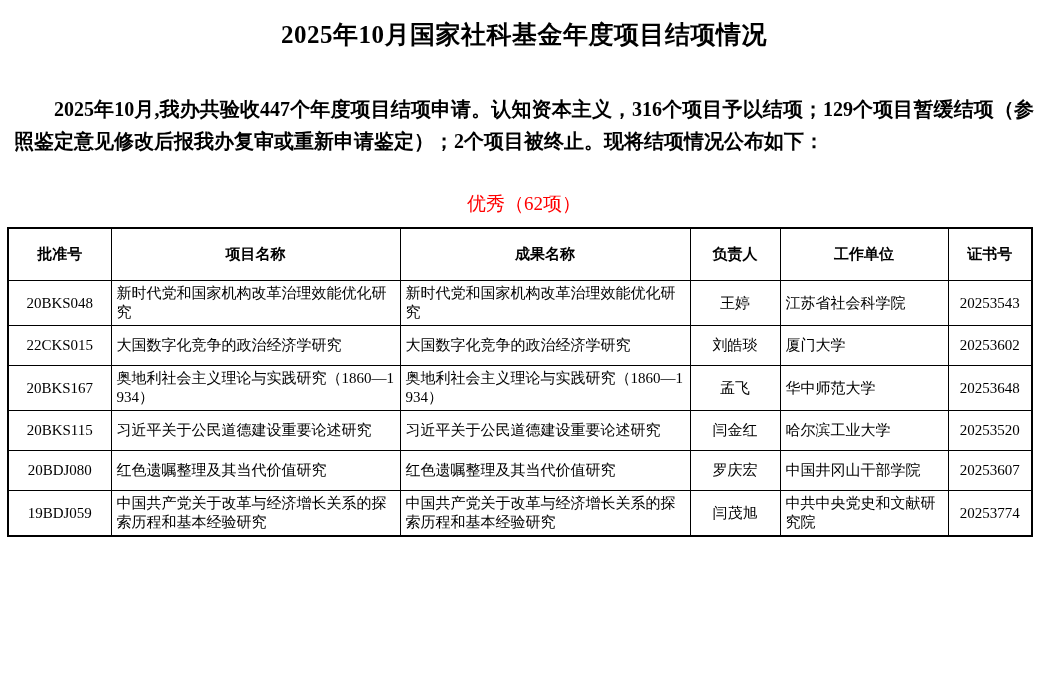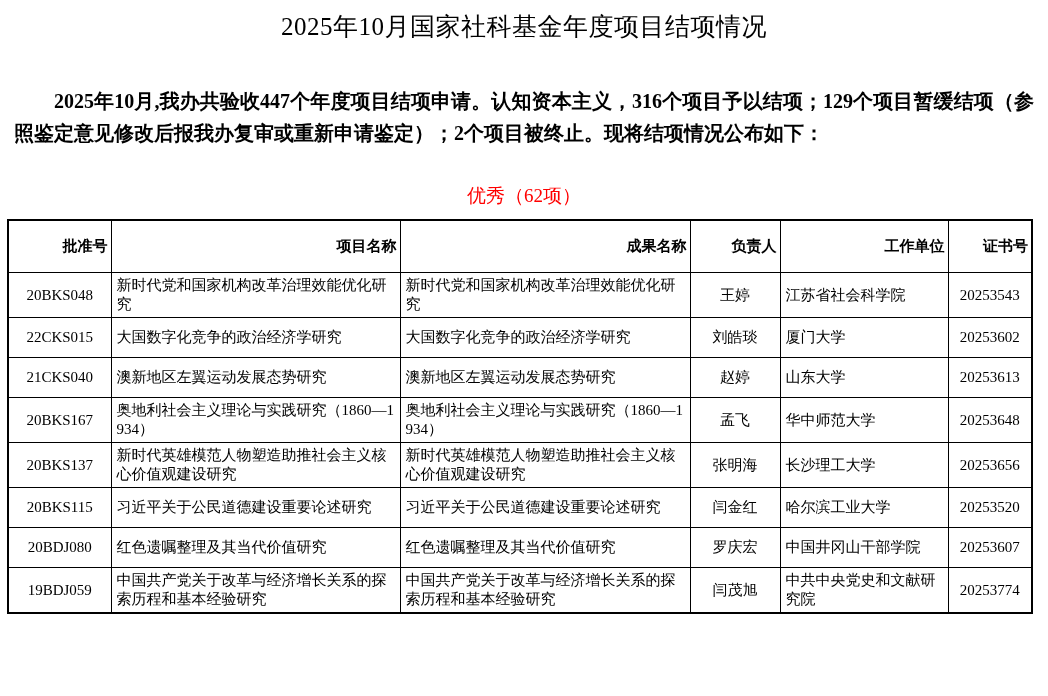--- a/index.html
+++ b/index.html
@@ -11,22 +11,22 @@
     overflow: hidden;
   }
   .page {
     width: 1048px; height: 696px;
     padding: 0 14px;
     position: relative;
   }
   .doc-title {
     text-align: center;
     font-size: 25px;
-    font-weight: normal;
-    padding-top: 10px;
+    font-weight: bold;
+    padding-top: 18px;
     letter-spacing: 0.5px;
   }
   .doc-intro {
     margin-top: 42px;
     font-size: 20px;
     font-weight: bold;
     line-height: 32px;
     text-indent: 2em;
     text-align: justify;
   }
@@ -45,21 +45,21 @@
   }
   table.results th, table.results td {
     border: 1px solid #000;
     font-size: 15px;
     line-height: 19px;
     vertical-align: middle;
     word-break: break-all;
   }
   table.results th {
     font-weight: bold;
-    text-align: right;
+    text-align: center;
     height: 38px;
     padding: 16px 3px;
   }
   table.results td {
     height: 40px;
     padding: 3px 5px;
   }
   table.results td:nth-child(1),
   table.results td:nth-child(4),
   table.results td:nth-child(6) {
@@ -112,42 +112,26 @@
         </tr>
         <tr>
           <td>22CKS015</td>
           <td>大国数字化竞争的政治经济学研究</td>
           <td>大国数字化竞争的政治经济学研究</td>
           <td>刘皓琰</td>
           <td>厦门大学</td>
           <td>20253602</td>
         </tr>
         <tr>
-          <td>21CKS040</td>
-          <td>澳新地区左翼运动发展态势研究</td>
-          <td>澳新地区左翼运动发展态势研究</td>
-          <td>赵婷</td>
-          <td>山东大学</td>
-          <td>20253613</td>
-        </tr>
-        <tr>
           <td>20BKS167</td>
           <td>奥地利社会主义理论与实践研究（1860—1934）</td>
           <td>奥地利社会主义理论与实践研究（1860—1934）</td>
           <td>孟飞</td>
           <td>华中师范大学</td>
           <td>20253648</td>
-        </tr>
-        <tr>
-          <td>20BKS137</td>
-          <td>新时代英雄模范人物塑造助推社会主义核心价值观建设研究</td>
-          <td>新时代英雄模范人物塑造助推社会主义核心价值观建设研究</td>
-          <td>张明海</td>
-          <td>长沙理工大学</td>
-          <td>20253656</td>
         </tr>
         <tr>
           <td>20BKS115</td>
           <td>习近平关于公民道德建设重要论述研究</td>
           <td>习近平关于公民道德建设重要论述研究</td>
           <td>闫金红</td>
           <td>哈尔滨工业大学</td>
           <td>20253520</td>
         </tr>
         <tr>

